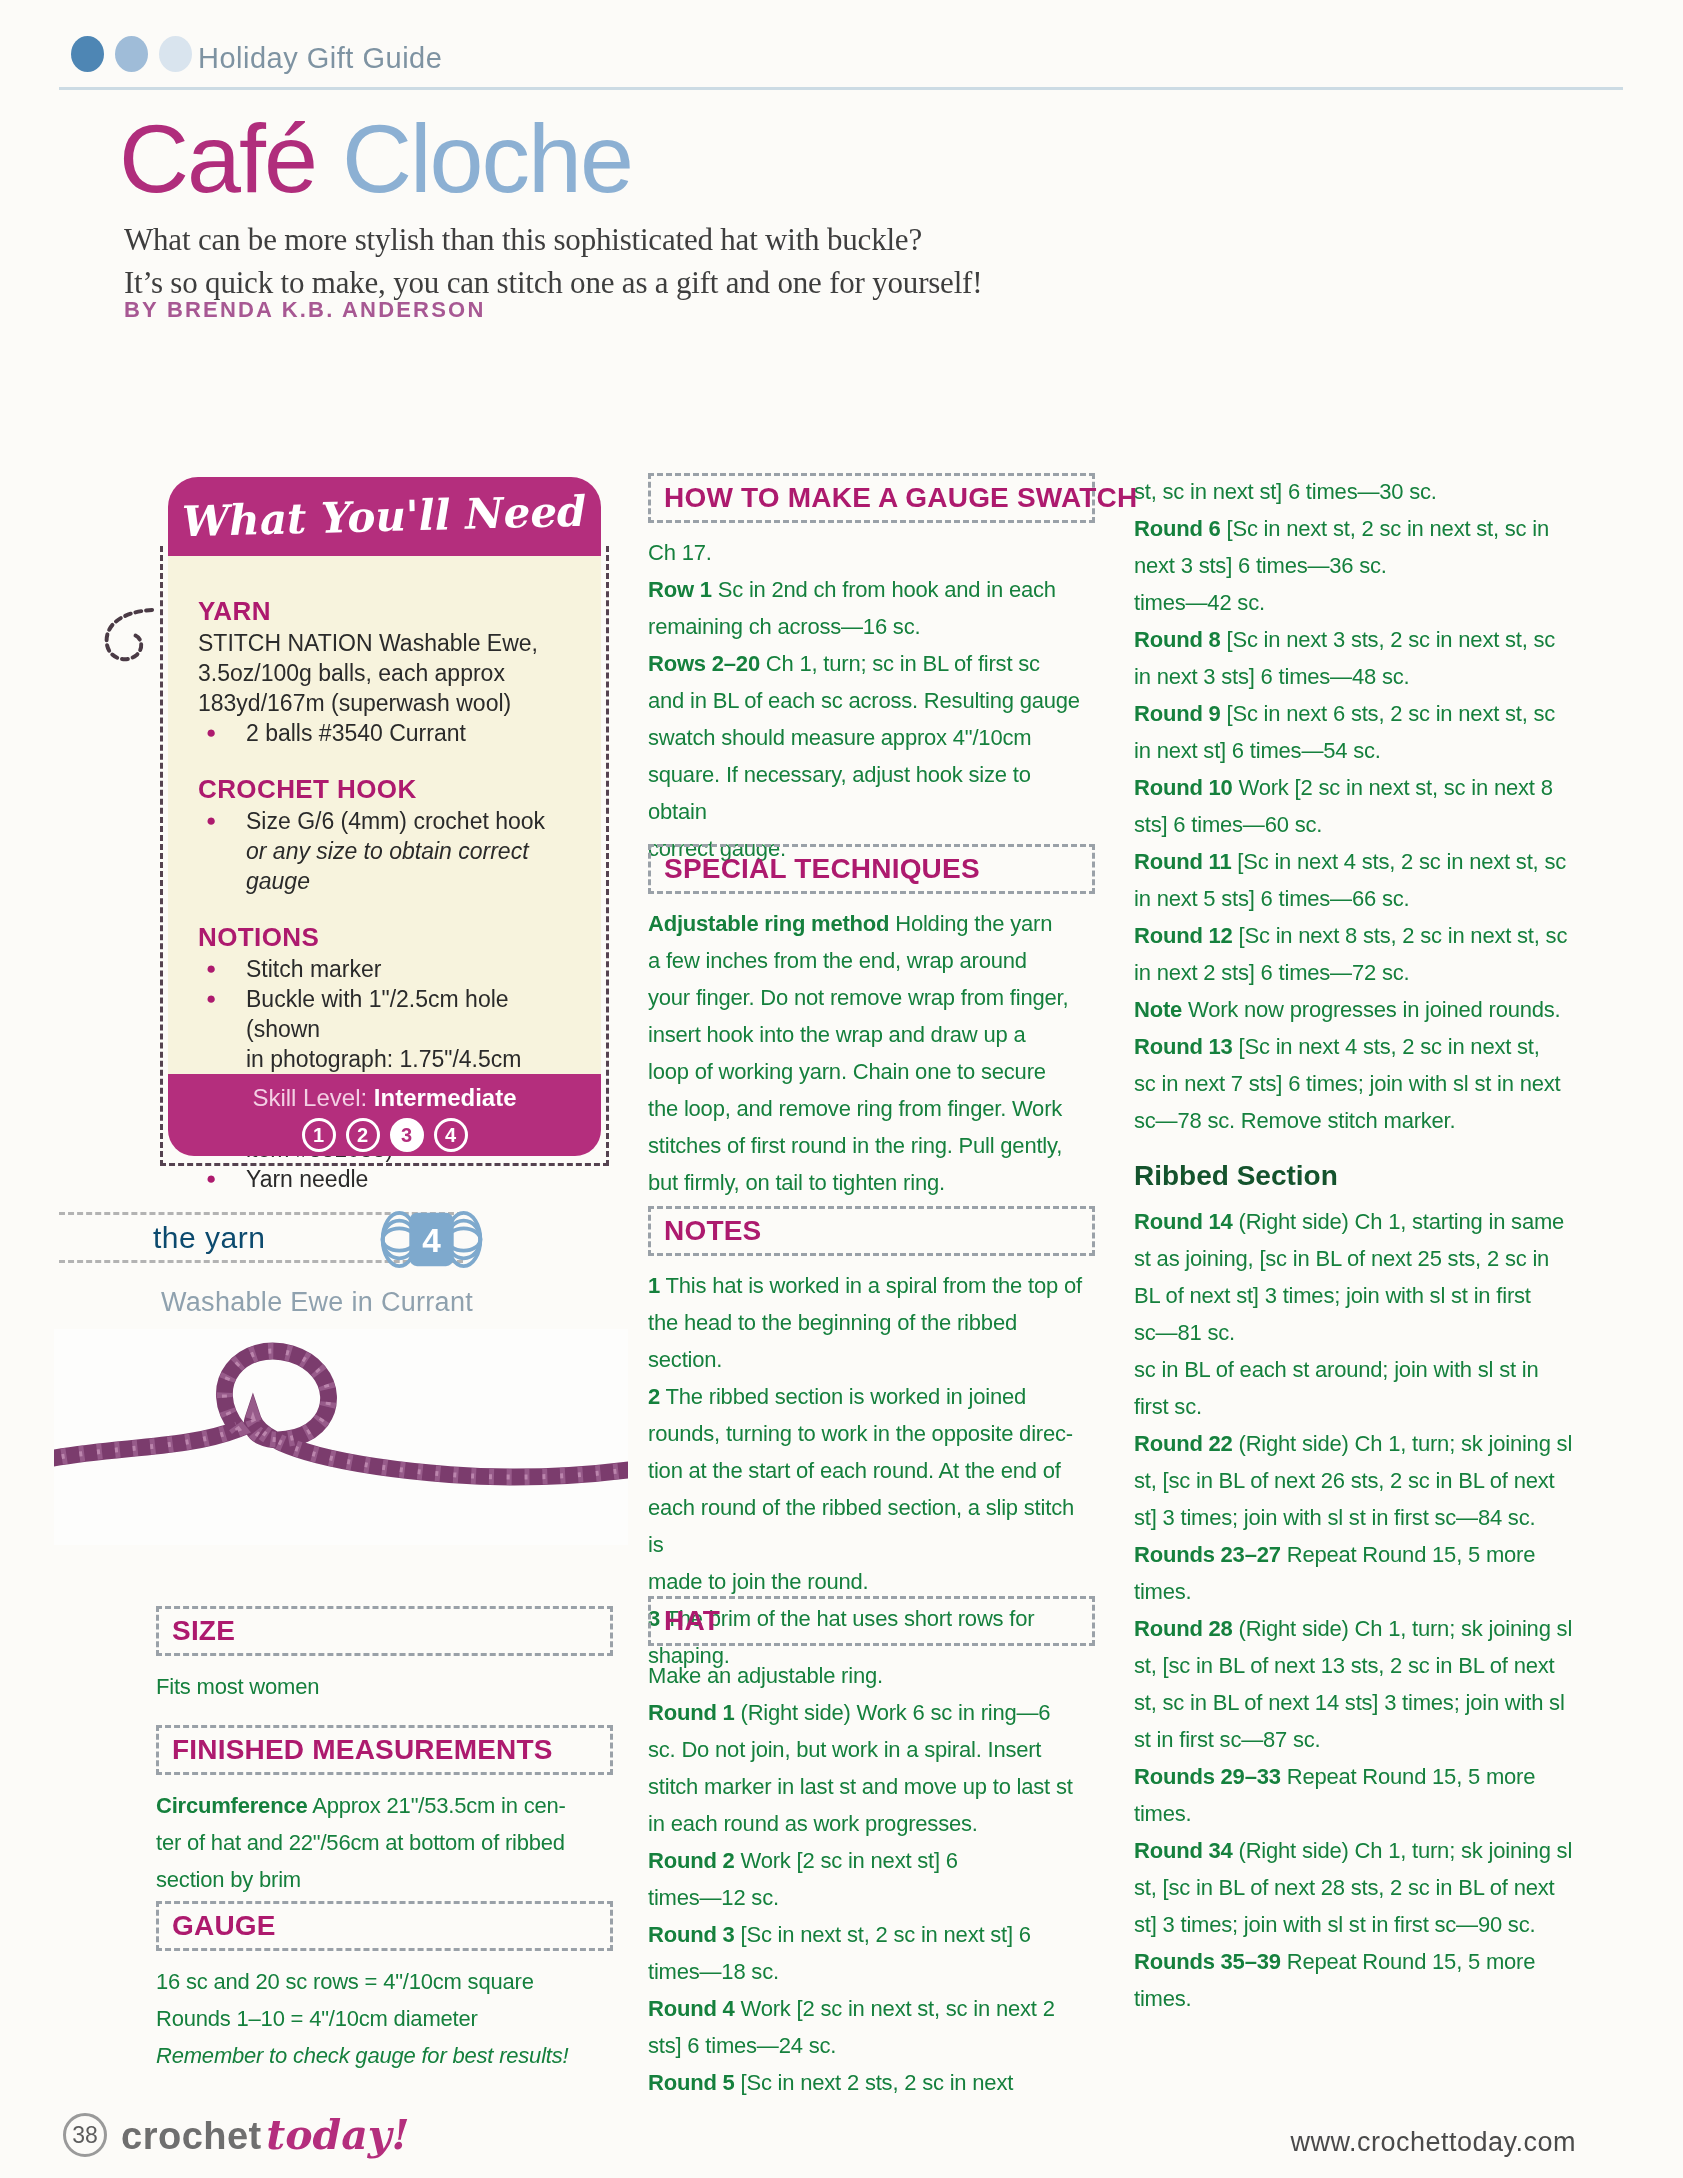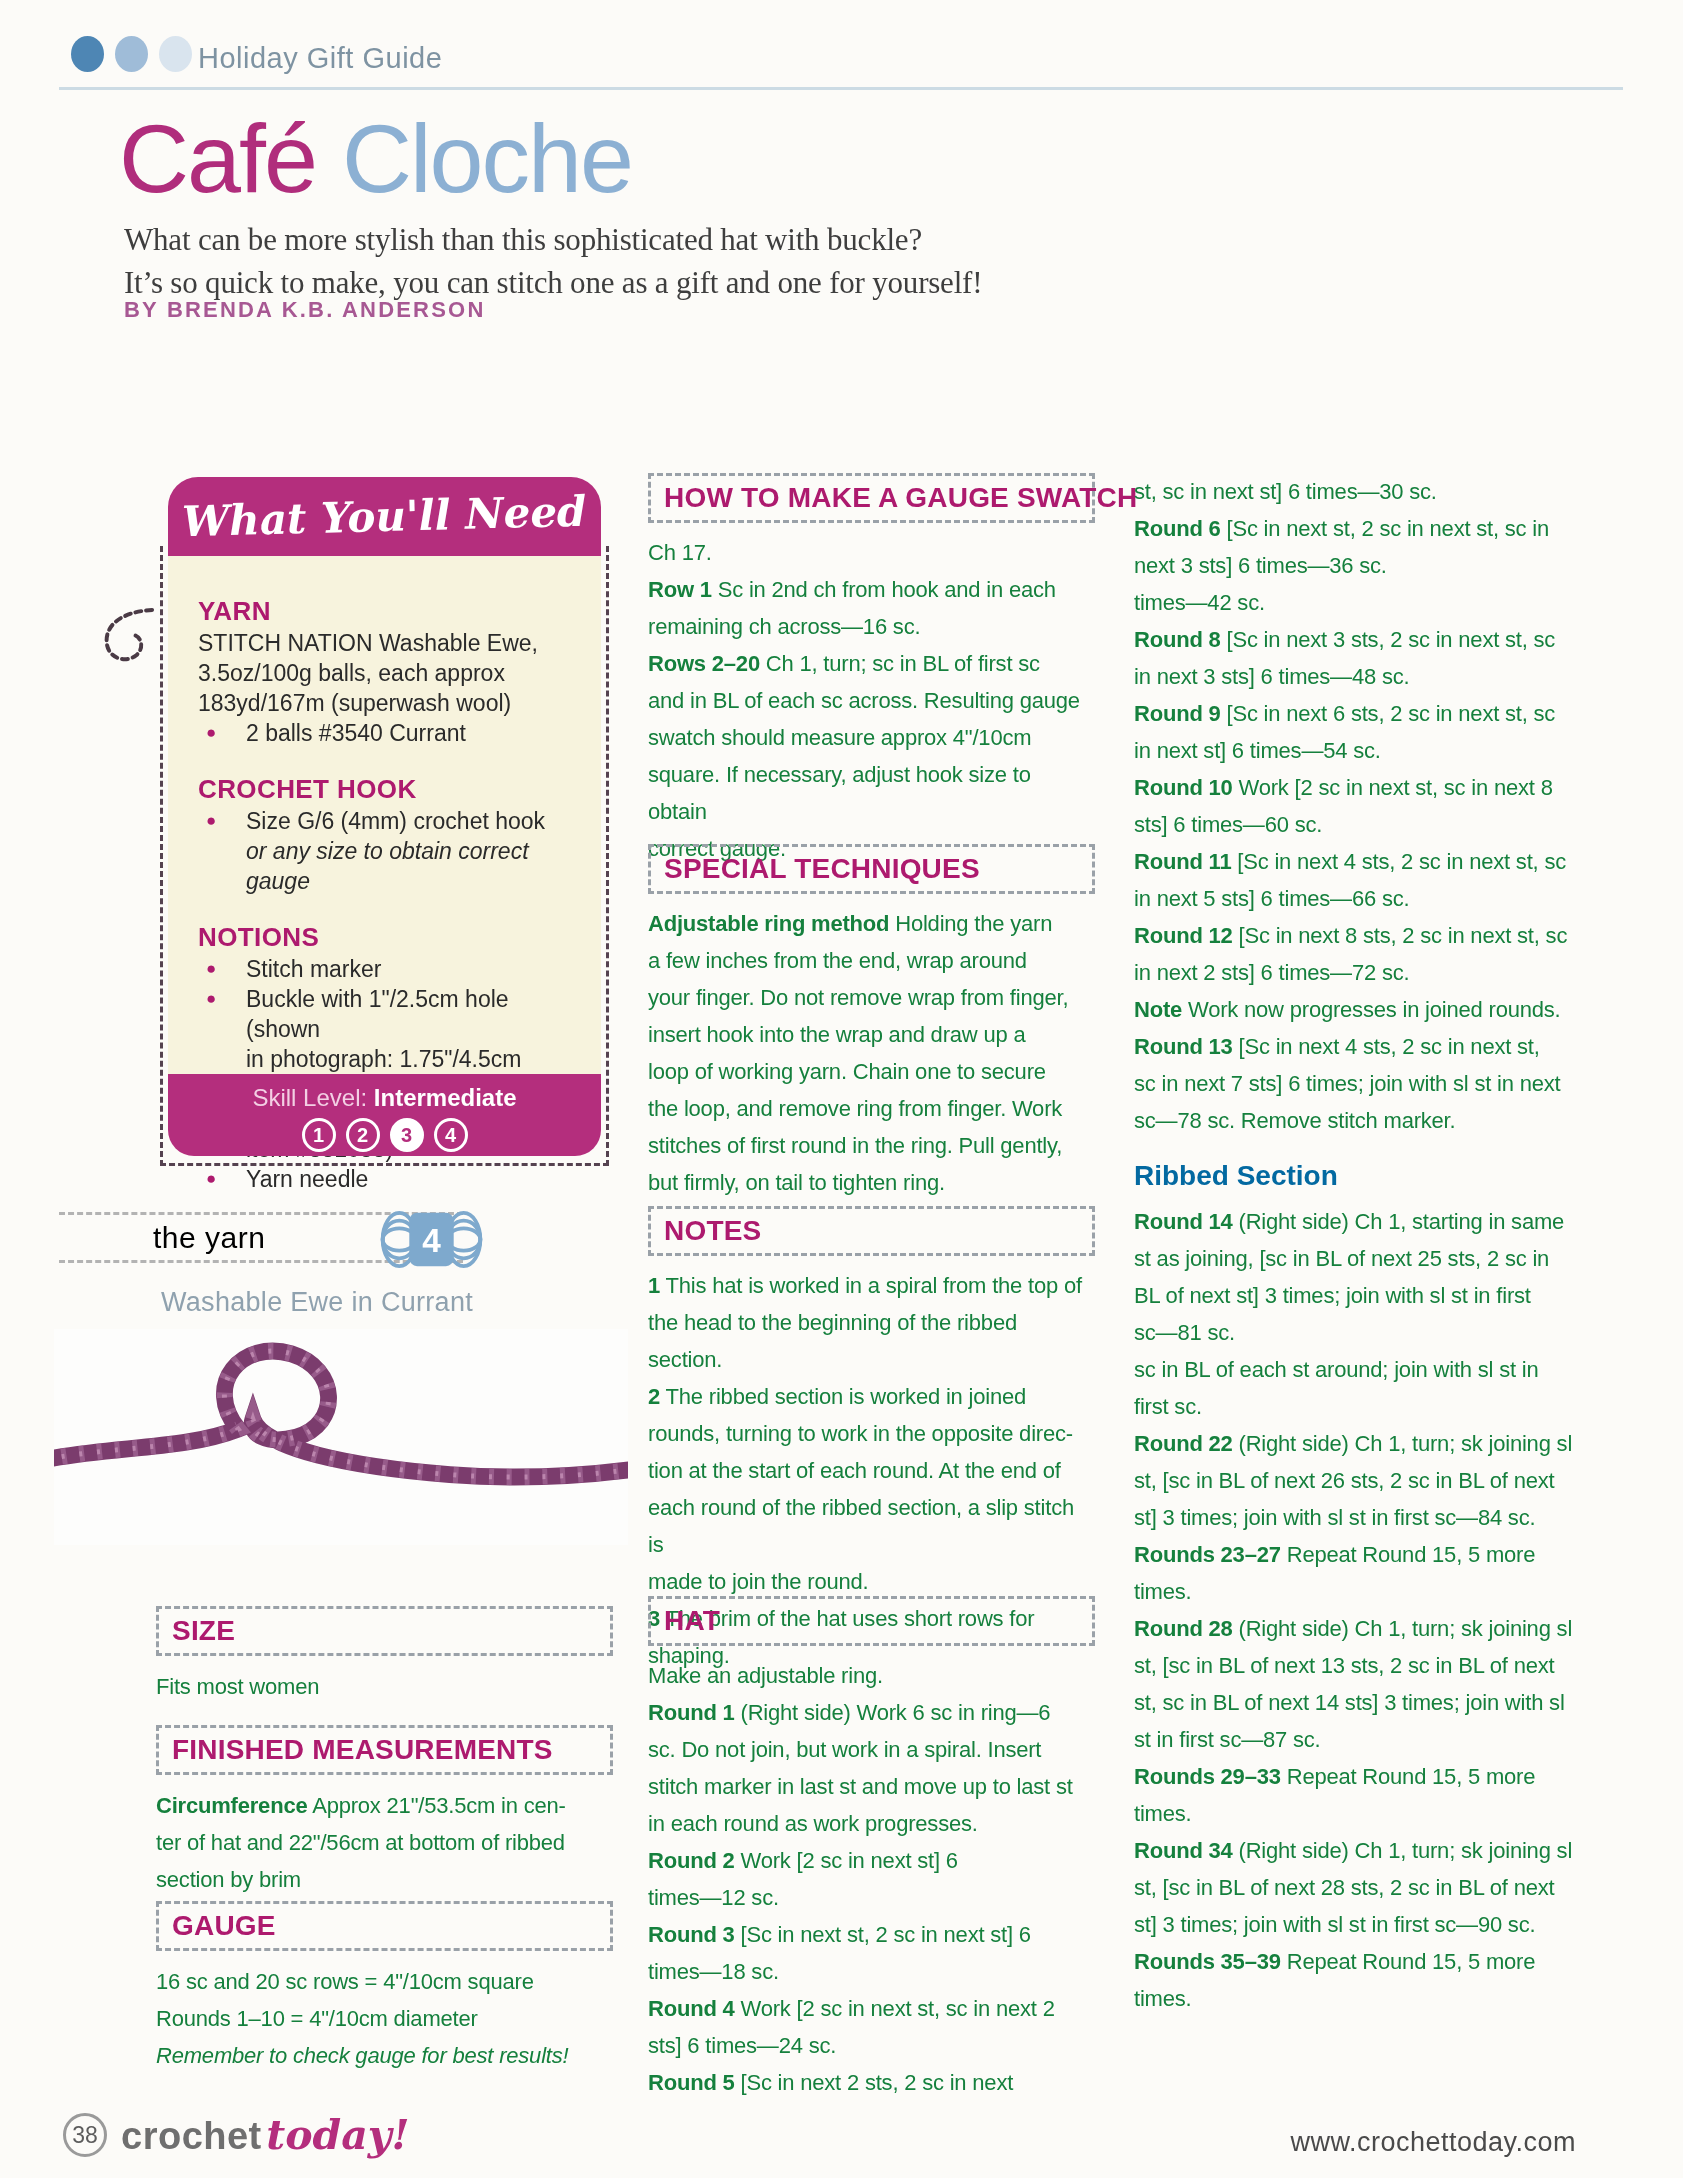--- a/index.html
+++ b/index.html
@@ -47,36 +47,36 @@
 
   
   .tline { position:relative; }
   #needs-body .tline.bullet, #needs-body .tline.cont { padding-left:48px; }
   #needs-body .tline.bullet::before { content:"●"; position:absolute; left:8px; top:0; color:#ad1a6e; font-size:17px; }
 
   
   #yarn-strip { left:59px; top:1212px; width:404px; height:51px;
     border-top:3px dashed #b3b3b3; border-bottom:3px dashed #b3b3b3;
     display:flex; align-items:center; }
-  #yarn-strip-label { margin-left:94px; font-size:30px; color:#000000; letter-spacing:0.5px; }
+  #yarn-strip-label { margin-left:94px; font-size:30px; color:#0c4a6e; letter-spacing:0.5px; }
   #yarn-weight-icon { position:absolute; right:-24px; top:-10px; }
   #yarn-caption { left:161px; top:1287px; font-size:27px; color:#8fa1ae; letter-spacing:0.3px; }
   #yarn-photo { left:54px; top:1329px; width:574px; height:216px; background:#fdfdfc; }
 
   
   .dash-head { border:3px dashed #9aa1a8; padding:6px 13px; }
   .sec-heading { color:#ad1a6e; font-weight:bold; font-size:28px; letter-spacing:0.2px; white-space:nowrap; }
   .body-txt { font-size:22px; line-height:37px; color:#15803d; letter-spacing:-0.2px; }
   .left-sec { left:156px; width:457px; }
   .left-sec .dash-head { width:457px; }
   .left-sec .sec-body { margin-top:12px; }
   .col2-block { left:648px; width:447px; }
   .col2-block .sec-body { margin-top:11px; }
   #col3 { left:1134px; top:473px; width:467px; }
-  #ribbed-heading { margin-top:19px; margin-bottom:9px; color:#0369a1; font-weight:bold; font-size:28px; line-height:36px; }
+  #ribbed-heading { margin-top:19px; margin-bottom:9px; color:#14532d; font-weight:bold; font-size:28px; line-height:36px; }
 
   
   #page-number-badge { left:63px; top:2113px; width:44px; height:44px; border:3px solid #9a9a9a; border-radius:50%;
     text-align:center; font-size:23px; line-height:39px; color:#5d5d5d; }
   #brand-logo { left:121px; top:2111px; white-space:nowrap; }
   #brand-crochet { font-size:38px; font-weight:bold; color:#6f6f6f; letter-spacing:0.5px; }
   #brand-today { font-family:"DejaVu Serif", serif; font-style:italic; font-weight:bold; font-size:41px; color:#b42e7d; }
   #website-url { right:107px; top:2127px; font-size:27px; color:#4a4a4a; letter-spacing:0.5px; }
 </style>
 </head>

